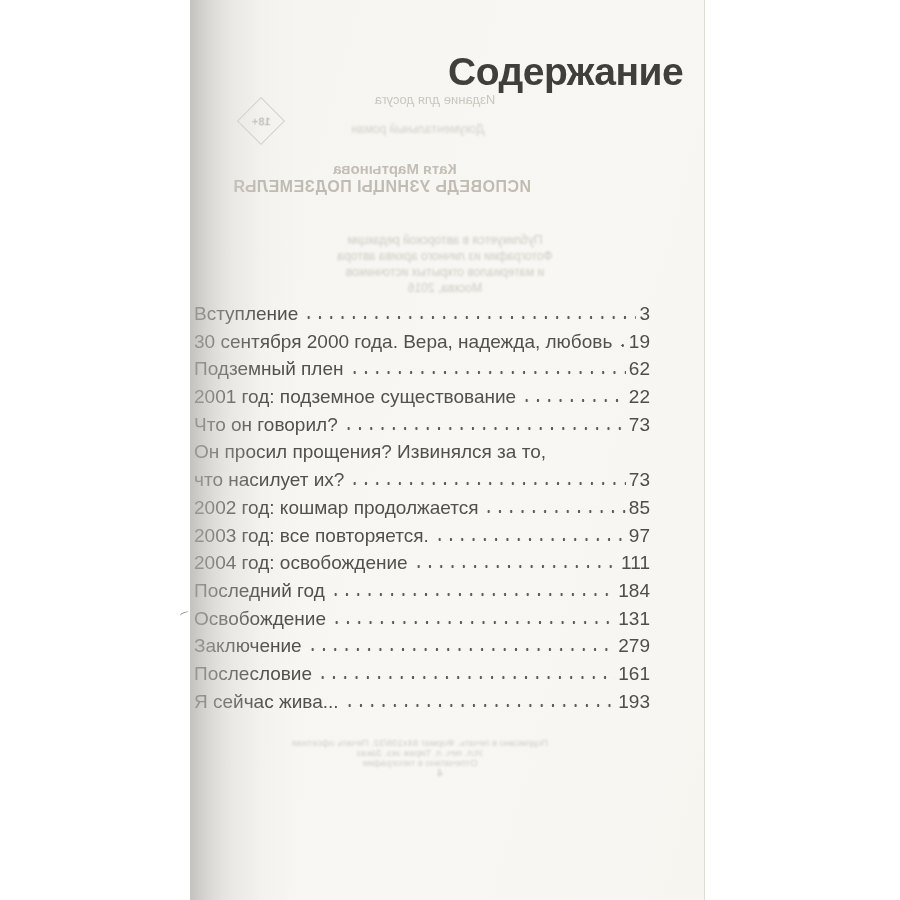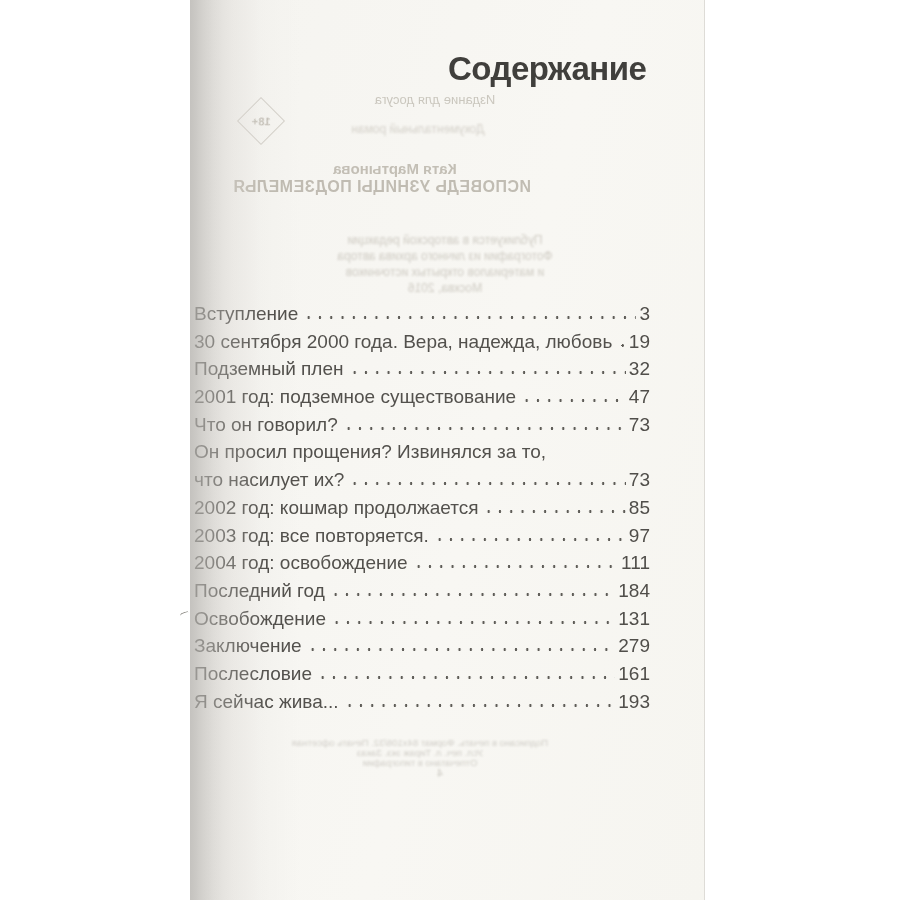--- a/index.html
+++ b/index.html
@@ -12,21 +12,21 @@
   
   .gutter{position:absolute;left:0;top:0;width:110px;height:100%;pointer-events:none;
           background:linear-gradient(to right,#b7b5b2 0px,#cccac6 10px,#dedcd8 24px,
                      #eceae6 44px,#f3f2ee 70px,rgba(245,244,240,0) 110px);}
   
   .wash{position:absolute;left:0;top:0;width:78px;height:100%;pointer-events:none;z-index:5;
         background:linear-gradient(to right,rgba(205,203,199,0.62) 0px,rgba(219,217,213,0.45) 16px,
                    rgba(233,231,227,0.28) 34px,rgba(242,240,236,0) 78px);}
   
   .title{position:absolute;left:258px;top:50px;margin:0;width:210px;
-         font-size:33px;font-weight:bold;letter-spacing:-0.5px;color:#403f3c;z-index:3;}
+         font-size:39px;font-weight:bold;letter-spacing:-0.5px;color:#403f3c;z-index:3;}
   .toc{position:absolute;left:4px;top:300px;width:456px;z-index:3;
        font-size:19px;line-height:27.7px;color:#53514d;}
   .toc-row{display:flex;align-items:baseline;height:27.7px;white-space:nowrap;}
   .toc-label{flex:0 0 auto;}
   .toc-leader{flex:1 1 auto;min-width:8px;height:5px;align-self:baseline;
               margin:0 3px 0 5px;
               background-image:radial-gradient(circle,#5e5c57 1.2px,rgba(0,0,0,0) 1.45px);
               background-size:11.3px 5px;background-repeat:repeat-x;background-position:left bottom;}
   .toc-page{flex:0 0 auto;text-align:right;color:#504e4a;}
   
@@ -88,26 +88,26 @@
           <span class="toc-page">3</span>
         </div>
         <div class="toc-row">
           <span class="toc-label">30 сентября 2000 года. Вера, надежда, любовь</span>
           <span class="toc-leader"></span>
           <span class="toc-page">19</span>
         </div>
         <div class="toc-row">
           <span class="toc-label">Подземный плен</span>
           <span class="toc-leader"></span>
-          <span class="toc-page">32</span>
+          <span class="toc-page">62</span>
         </div>
         <div class="toc-row">
           <span class="toc-label">2001 год: подземное существование</span>
           <span class="toc-leader"></span>
-          <span class="toc-page">47</span>
+          <span class="toc-page">22</span>
         </div>
         <div class="toc-row">
           <span class="toc-label">Что он говорил?</span>
           <span class="toc-leader"></span>
           <span class="toc-page">73</span>
         </div>
         <div class="toc-row">
           <span class="toc-label">Он просил прощения? Извинялся за то,</span>
         </div>
         <div class="toc-row">

